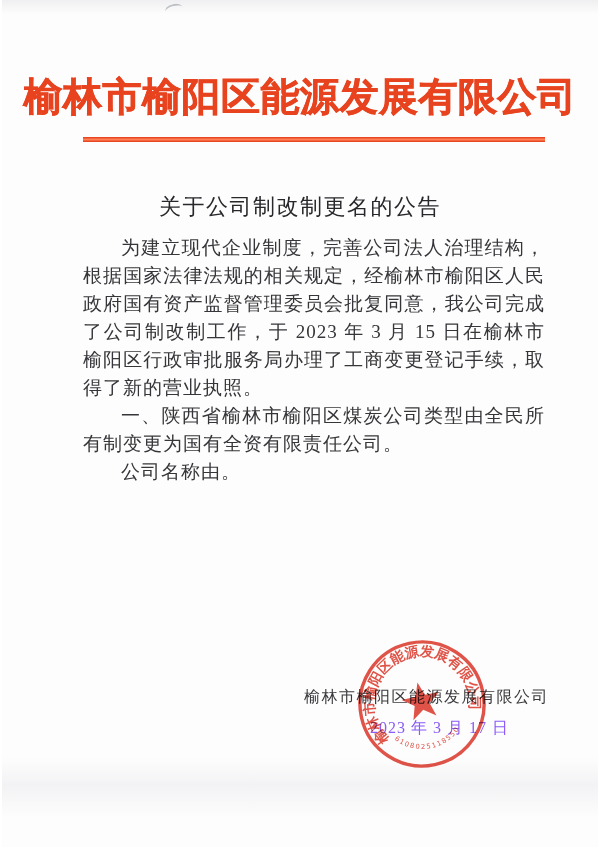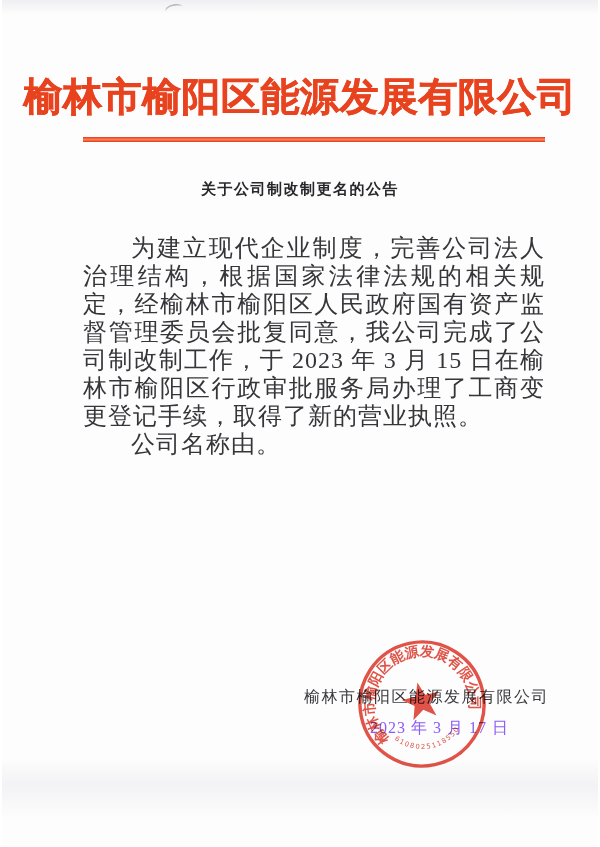--- a/index.html
+++ b/index.html
@@ -32,29 +32,29 @@
     font-size:39px;font-weight:900;
     letter-spacing:0.5px;
     color:#e8431f;
     -webkit-text-stroke:0.6px #e8431f;
   }
   .red-line{
     position:absolute;top:137px;left:81px;width:462px;height:5px;
     background:linear-gradient(#e23a1a,#ff8055 50%,#e23a1a);
   }
   .doc-title{
-    position:absolute;top:180px;left:0;width:100%;
+    position:absolute;top:192px;left:0;width:100%;
     text-align:center;margin:0;
-    font-size:15px;font-weight:bold;
+    font-size:22px;font-weight:normal;
     letter-spacing:1.5px;
     color:#28282c;
   }
   .body-text{
     position:absolute;top:234px;left:81px;width:462px;
-    font-size:24px;line-height:28px;
+    font-size:19px;line-height:28px;
     letter-spacing:1px;
     color:#36363a;
     text-align:justify;
   }
   .body-text p{margin:0;text-indent:2em;}
   .sig-company{
     position:absolute;top:687px;left:302px;
     font-size:16px;letter-spacing:1.5px;color:#3a3a3e;
     white-space:nowrap;
   }
@@ -79,20 +79,21 @@
   <div class="pen-mark"></div>
 
   <div class="letterhead">榆林市榆阳区能源发展有限公司</div>
 
   <div class="red-line"></div>
 
   <h1 class="doc-title">关于公司制改制更名的公告</h1>
 
   <div class="body-text">
     <p>为建立现代企业制度，完善公司法人治理结构，根据国家法律法规的相关规定，经榆林市榆阳区人民政府国有资产监督管理委员会批复同意，我公司完成了公司制改制工作，于 2023 年 3 月 15 日在榆林市榆阳区行政审批服务局办理了工商变更登记手续，取得了新的营业执照。</p>
+    <p>一、陕西省榆林市榆阳区煤炭公司类型由全民所有制变更为国有全资有限责任公司。</p>
     <p>公司名称由。</p>
   </div>
 
   <div class="sig-company">榆林市榆阳区能源发展有限公司</div>
 
   <div class="sig-date">2023 年 3 月 17 日</div>
 
   <svg class="seal" viewBox="0 0 136 136">
     <defs>
       <path id="sealTopArc" d="M 28.7 95.5 A 48 48 0 1 1 107.3 95.5" fill="none"></path>

